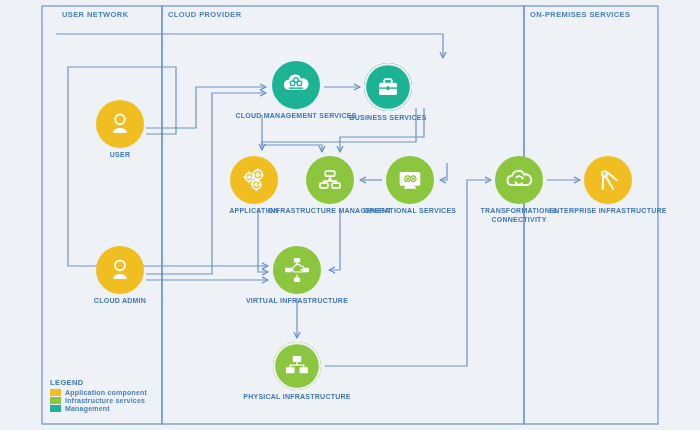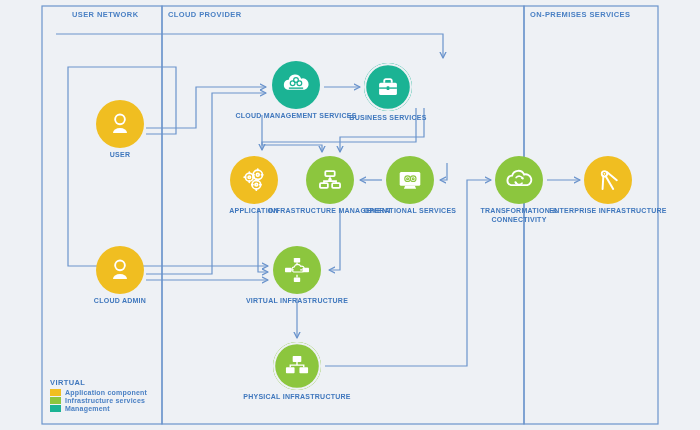--- a/index.html
+++ b/index.html
@@ -78,21 +78,21 @@
 
       <path d="M297,298 V338"></path>
 
       <path d="M325,366 H467 V180 H491"></path>
 
       <path d="M547,180 H580"></path>
     </g>
   </svg>
 
   <div id="zone-labels">
-      <div class="zone-label" style="left: 42px; top: 10px; padding-left: 30px;">USER NETWORK</div>
+      <div class="zone-label" style="left: 32px; top: 10px; padding-left: 30px;">USER NETWORK</div>
       <div class="zone-label" style="left: 168px; top: 10px;">CLOUD PROVIDER</div>
       <div class="zone-label" style="left: 530px; top: 10px;">ON-PREMISES SERVICES</div>
     </div>
   <div id="node-layer">
       <div class="node" style="left: 120px; top: 124px; color: rgb(240, 190, 33);">
         <div class="disc" style="background: rgb(240, 190, 33);">
           <svg width="30" height="30" viewBox="0 0 32 32">
             <circle cx="16" cy="11" r="5.2" fill="none" stroke="#fff" stroke-width="2"></circle>
             <path d="M8.5,25.5 a7.5,5.2 0 0 1 15,0 z" fill="#fff"></path>
           </svg>
@@ -230,21 +230,21 @@
             <g stroke="#fff" stroke-width="1.5" fill="none">
               <path d="M16,11.8 v3.3 M8.8,17.4 v-2.3 h14.4 v2.3"></path>
             </g>
           </svg>
         </div>
         <div class="nlabel">PHYSICAL INFRASTRUCTURE</div>
       </div>
     </div>
 
   <div class="legend">
-    <h4>VIRTUAL</h4>
+    <h4>LEGEND</h4>
     <div id="legend-items">
         <div class="lrow">
           <span class="swatch" style="background: rgb(240, 190, 33);"></span>
           <span class="ltext">Application component</span>
         </div>
         <div class="lrow">
           <span class="swatch" style="background: rgb(140, 198, 62);"></span>
           <span class="ltext">Infrastructure services</span>
         </div>
         <div class="lrow">

